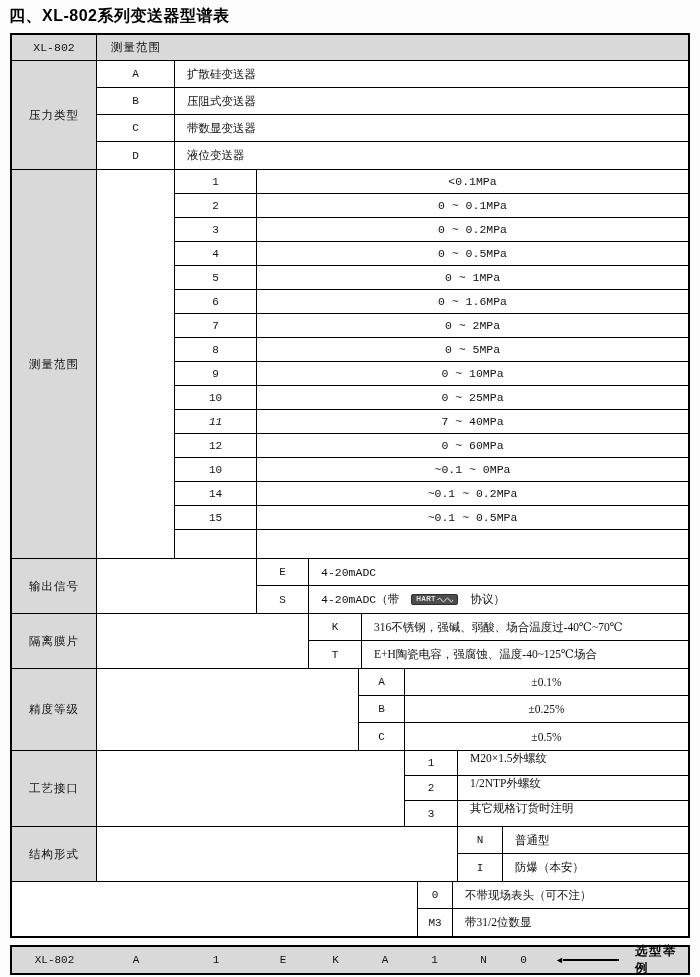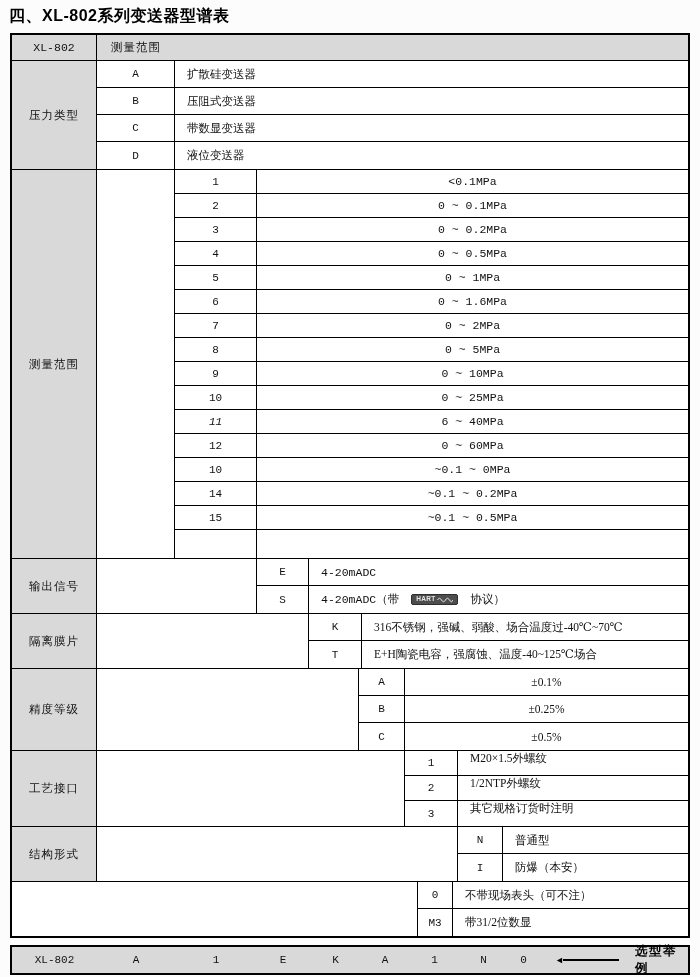--- a/index.html
+++ b/index.html
@@ -146,21 +146,21 @@
         <div class="t-row" style="height: 24px;">
           <div class="code-cell mono" style="width: 82px;">9</div>
           <div class="desc-cell center mono">0 ~ 10MPa</div>
         </div>
         <div class="t-row" style="height: 24px;">
           <div class="code-cell mono" style="width: 82px;">10</div>
           <div class="desc-cell center mono">0 ~ 25MPa</div>
         </div>
         <div class="t-row" style="height: 24px;">
           <div class="code-cell mono" style="width: 82px; font-style: italic;">11</div>
-          <div class="desc-cell center mono">6 ~ 40MPa</div>
+          <div class="desc-cell center mono">7 ~ 40MPa</div>
         </div>
         <div class="t-row" style="height: 24px;">
           <div class="code-cell mono" style="width: 82px;">12</div>
           <div class="desc-cell center mono">0 ~ 60MPa</div>
         </div>
         <div class="t-row" style="height: 24px;">
           <div class="code-cell mono" style="width: 82px;">10</div>
           <div class="desc-cell center mono">~0.1 ~ 0MPa</div>
         </div>
         <div class="t-row" style="height: 24px;">

